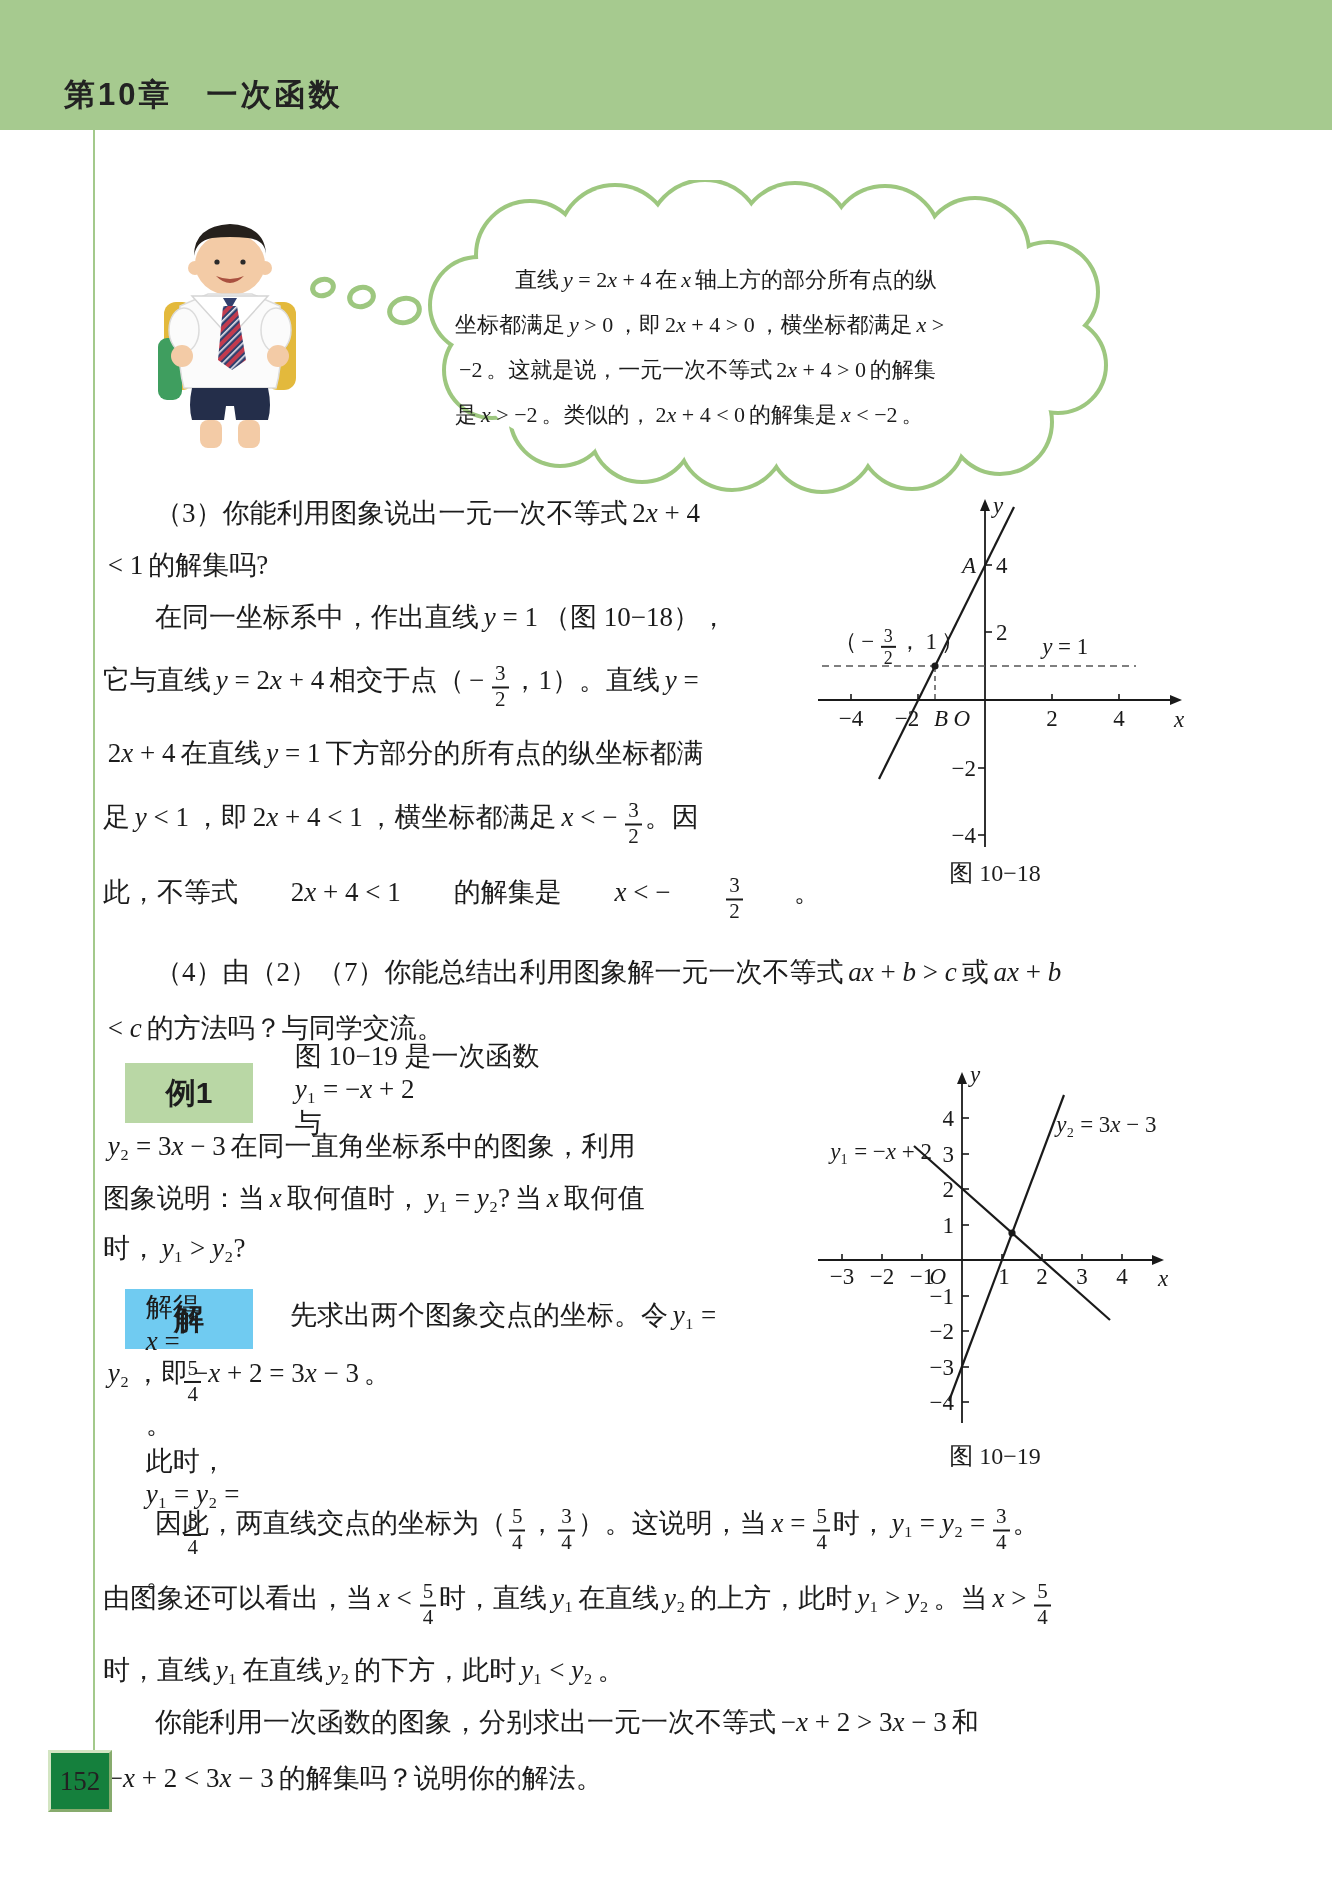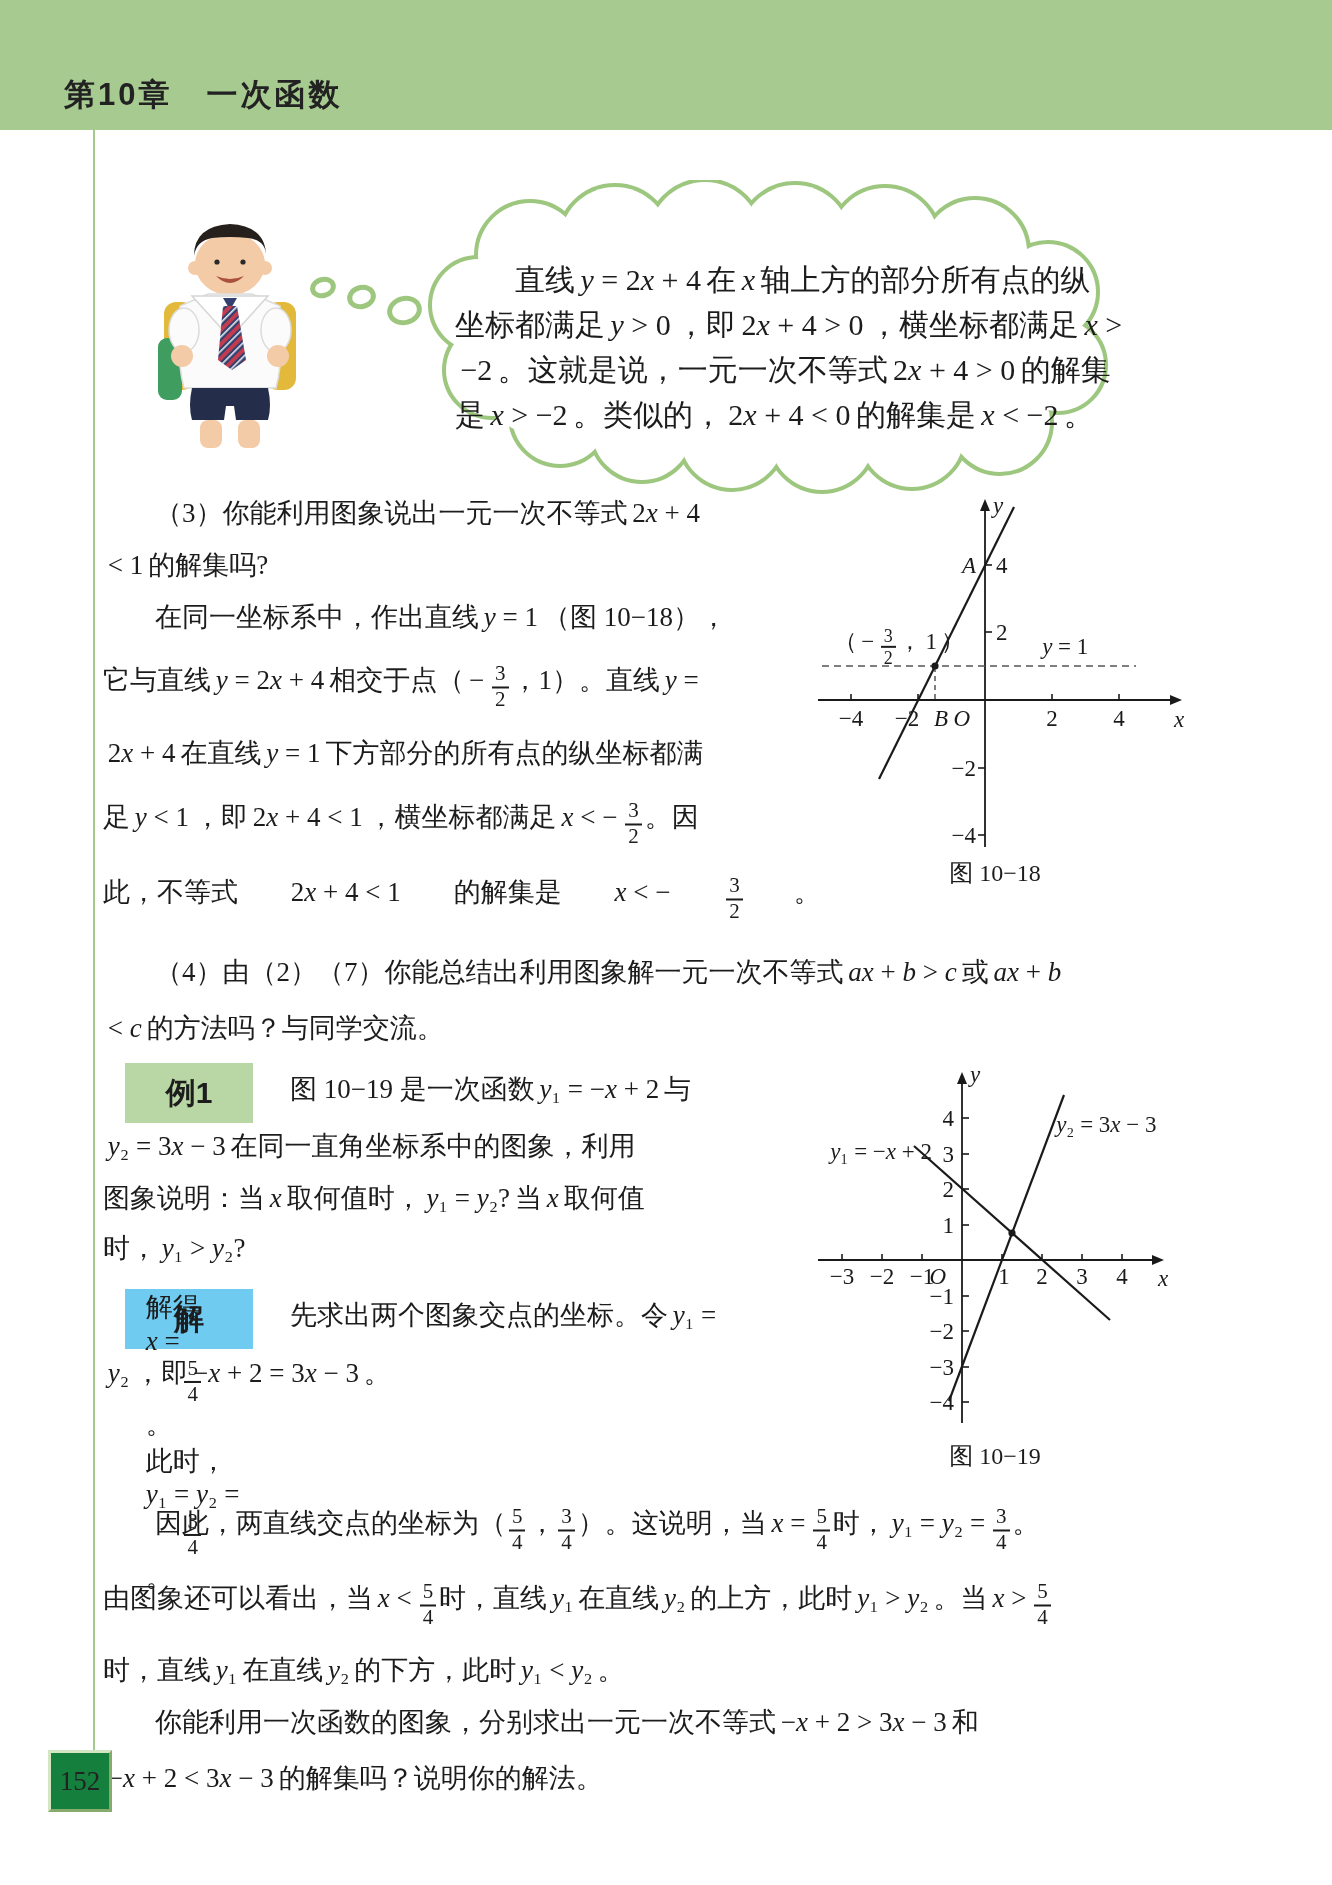--- a/index.html
+++ b/index.html
@@ -9,21 +9,21 @@
   .chapter-title{position:absolute;left:64px;top:74px;font-family:"Liberation Sans",sans-serif;
        font-weight:bold;font-size:31px;color:#222;letter-spacing:3px;}
   .vrule{position:absolute;left:93px;top:130px;width:2px;height:1620px;background:#a3c98b;}
   .pagenum-box{position:absolute;left:48px;top:1750px;width:58px;height:56px;background:#15803d;
        border-top:3px solid #d3e5c2;border-left:3px solid #d3e5c2;
        border-bottom:3px solid #87ab6d;border-right:3px solid #87ab6d;
        display:flex;align-items:center;justify-content:center;font-size:27px;color:#222;}
   
   .tline{position:absolute;display:flex;align-items:baseline;white-space:nowrap;
        font-size:27px;transform:translateY(-50%);}
-  .bubble-line{font-size:30px;}
+  .bubble-line{font-size:22px;}
   .cn{font-family:"Liberation Serif",serif;}
   .math{font-family:"Liberation Serif",serif;white-space:pre;margin:0 0.18em;}
   .math .it{font-style:italic;}
   .frac{display:inline-flex;flex-direction:column;align-items:center;align-self:center;
        font-size:21px;line-height:1.12;margin:0 0.14em;font-family:"Liberation Serif",serif;}
   .frac .fnum{border-bottom:2px solid #1c1c1c;padding:0 3px;}
   .frac .fden{padding:0 3px;}
   .gap{display:inline-block;height:1px;}
   
   .callout{position:absolute;left:125px;width:128px;height:60px;display:flex;align-items:center;
@@ -274,21 +274,21 @@
     <span class="math"><span class="it">a</span><span class="it">x</span><span> </span><span>+</span><span> </span><span class="it">b</span><span> </span><span>&gt;</span><span> </span><span class="it">c</span></span>
     <span class="cn">或</span>
     <span class="math"><span class="it">a</span><span class="it">x</span><span> </span><span>+</span><span> </span><span class="it">b</span></span>
   </div>
 <div class="tline" style="left:103px;top:1028px;">
     <span class="math"><span>&lt;</span><span> </span><span class="it">c</span></span>
     <span class="cn">的方法吗？与同学交流。</span>
   </div>
 
 <div class="callout example" style="top:1063px;">例1</div>
-<div class="tline" style="left:290px;top:1089px;">
+<div class="tline" style="left:290px;top:1089px;flex-direction:column;">
     <span class="cn">图 10−19 是一次函数</span>
     <span class="math"><span class="it">y</span><span>₁</span><span> </span><span>=</span><span> </span><span>−</span><span class="it">x</span><span> </span><span>+</span><span> </span><span>2</span></span>
     <span class="cn">与</span>
   </div>
 <div class="tline" style="left:103px;top:1146px;">
     <span class="math"><span class="it">y</span><span>₂</span><span> </span><span>=</span><span> </span><span>3</span><span class="it">x</span><span> </span><span>−</span><span> </span><span>3</span></span>
     <span class="cn">在同一直角坐标系中的图象，利用</span>
   </div>
 <div class="tline" style="left:103px;top:1198px;">
     <span class="cn">图象说明：当</span>

